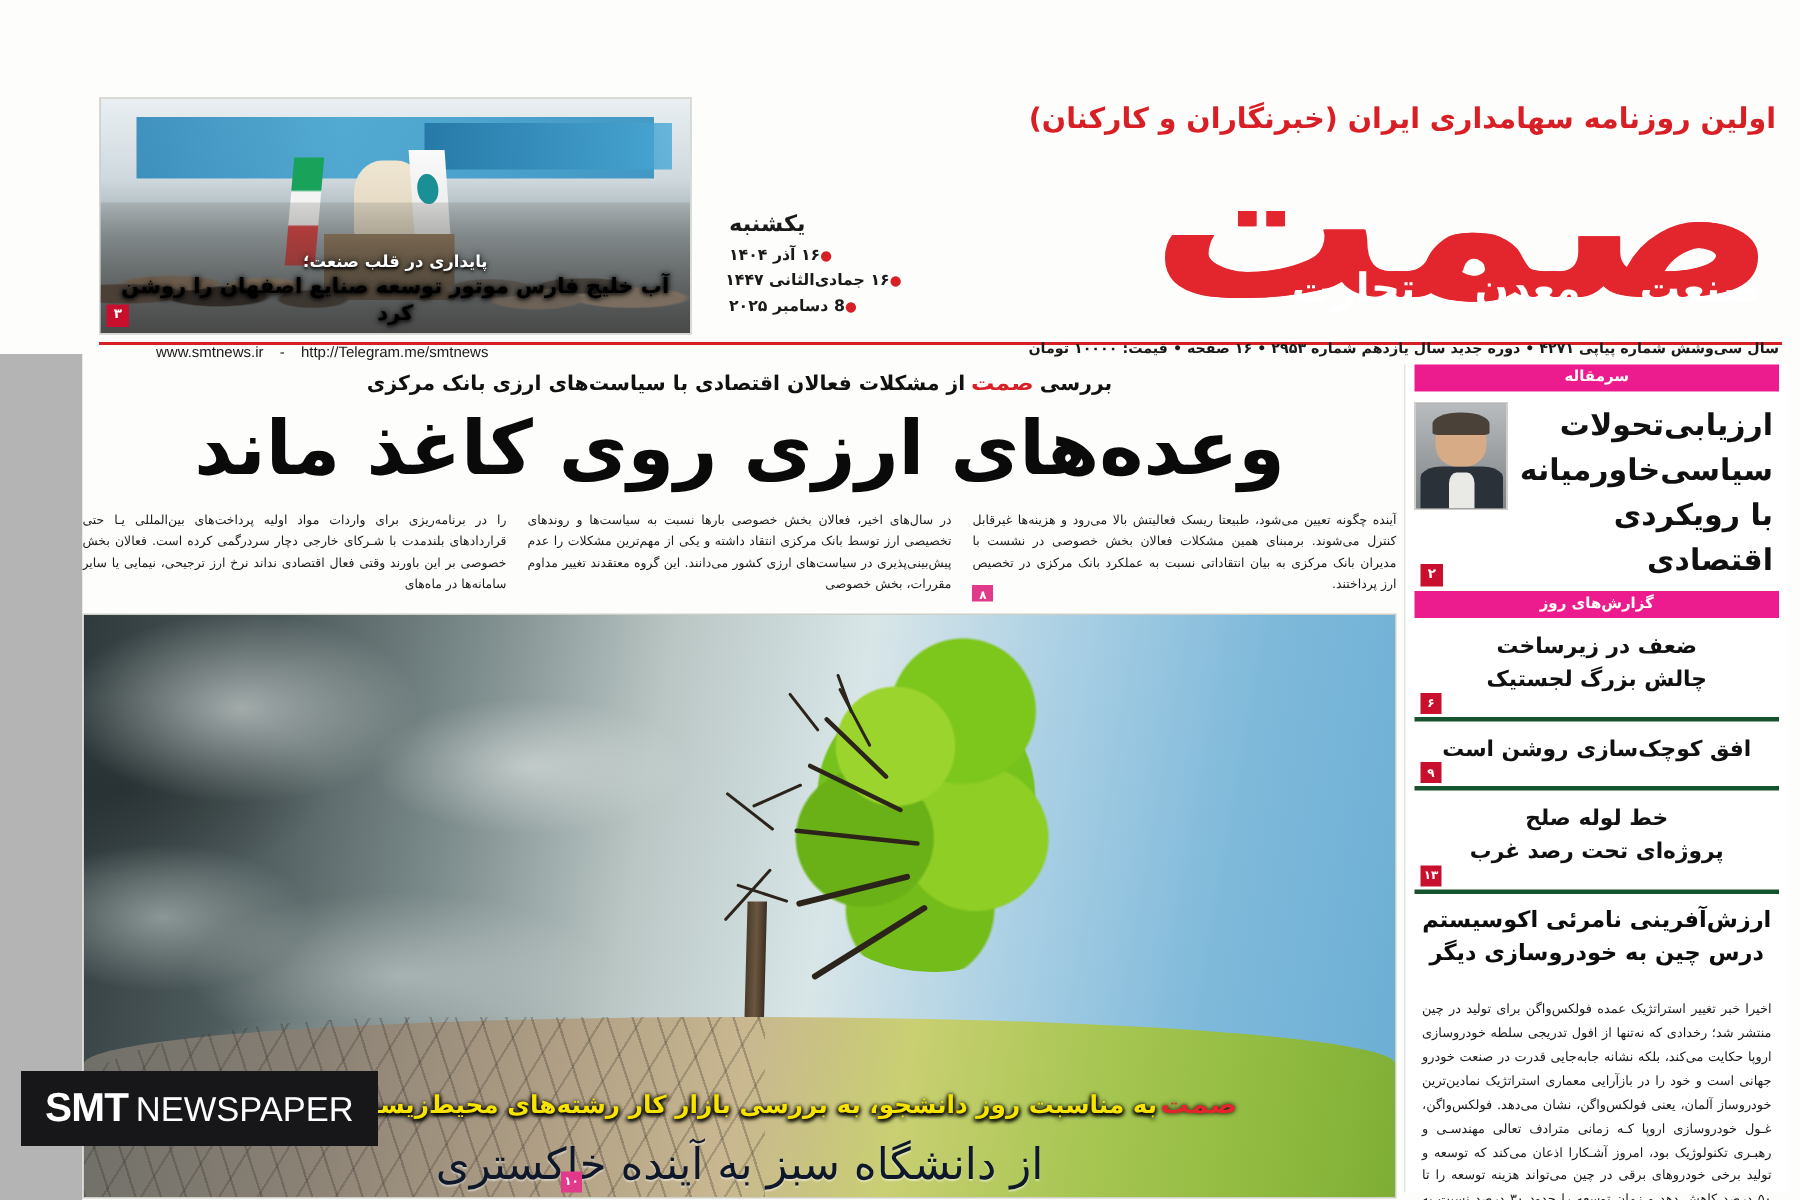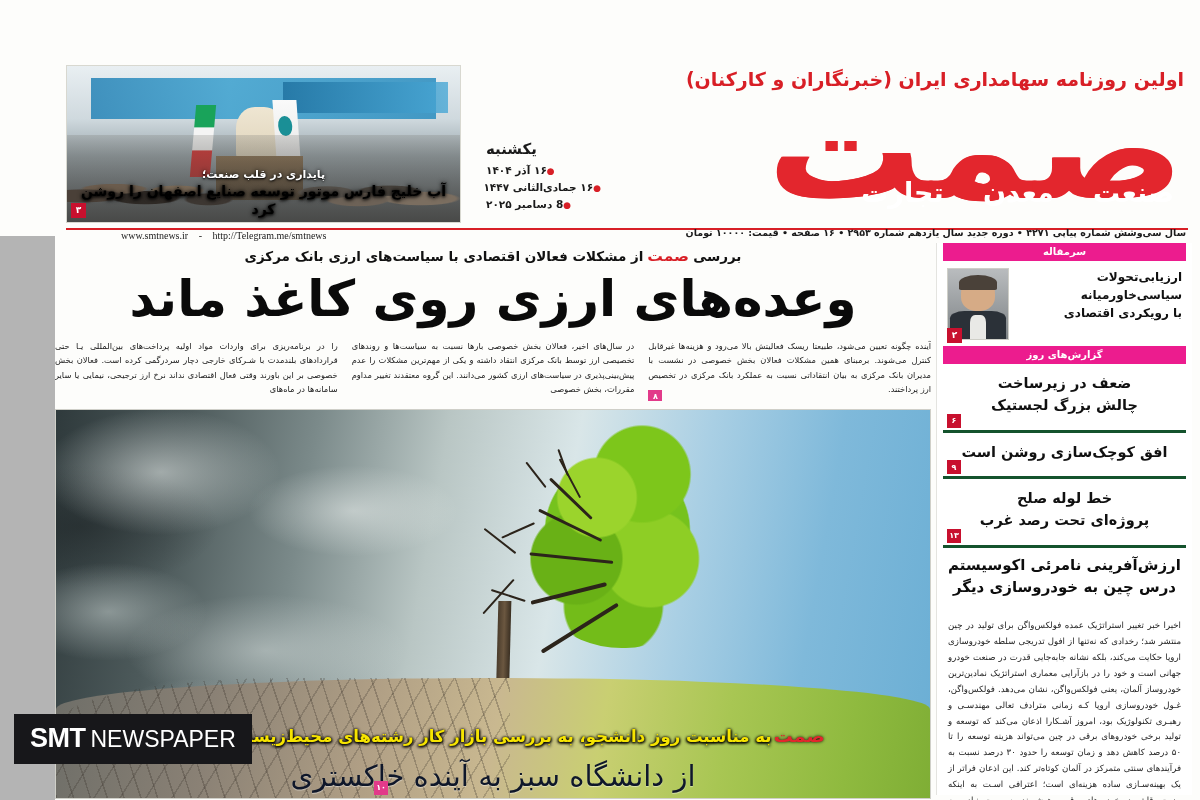--- a/index.html
+++ b/index.html
@@ -221,25 +221,25 @@
     right: 14px; top: 227px;
     direction: rtl;
     font-size: 9.5px;
     font-weight: 700;
     color: #1a1a1a;
     white-space: nowrap;
   }
 
   .urls {
     position: absolute;
-    left: 121px; top: 230px;
+    left: 104px; top: 230px;
     font-size: 10px;
     color: #1a1a1a;
     direction: ltr;
-    font-family: Liberation Serif, serif;
+    font-family: Liberation Sans, sans-serif;
     white-space: nowrap;
   }
   .urls .sep { margin: 0 8px; }
 
   
   .main-col {
     position: absolute;
     left: 55px; top: 243px;
     width: 876px;
     height: 545px;
@@ -478,21 +478,21 @@
     position: relative;
     display: flex;
     direction: rtl;
     padding: 7px 4px 6px 4px;
     gap: 8px;
   }
   .ed-text {
     flex: 1;
     text-align: right;
     direction: rtl;
-    font-size: 12px;
+    font-size: 20px;
     font-weight: 700;
     line-height: 1.5;
     color: #111;
   }
   .ed-photo {
     width: 62px; height: 72px;
     flex: 0 0 62px;
     overflow: hidden;
     background: #9aa0a4;
     position: relative;

